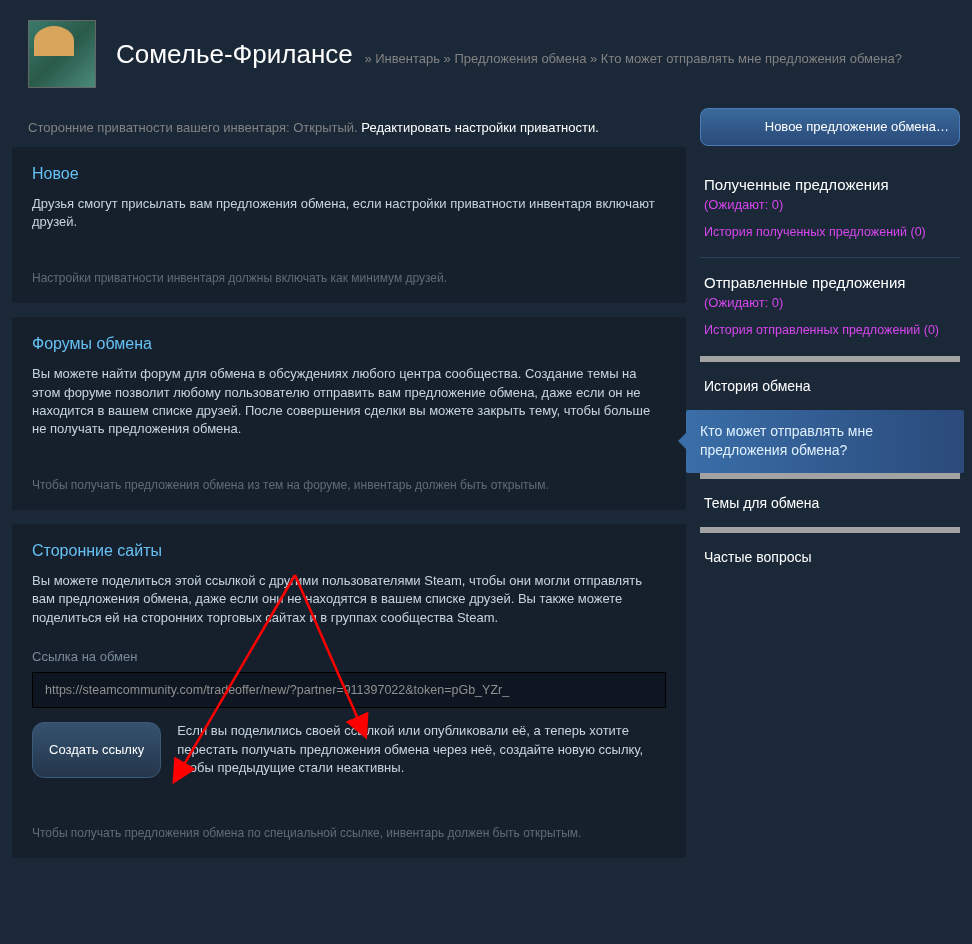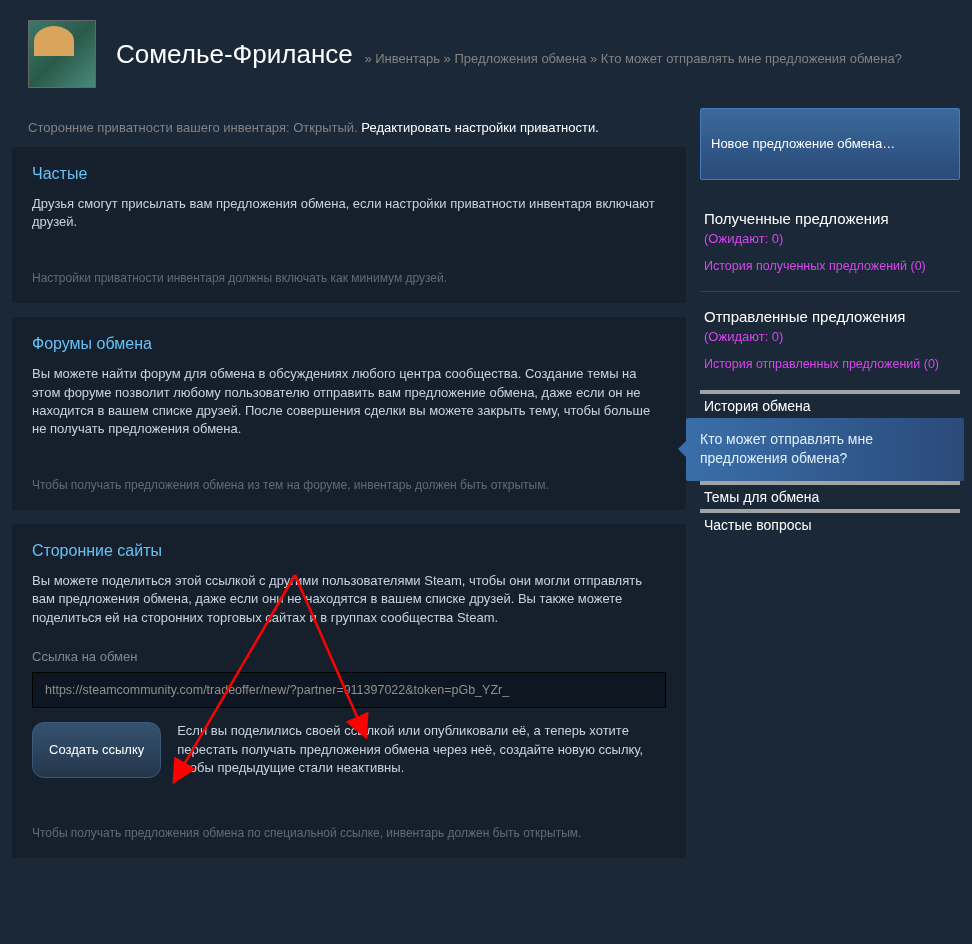--- a/index.html
+++ b/index.html
@@ -104,24 +104,24 @@
     border-radius: 12px;
   }
   .btn-row { display:flex; gap:16px; margin-bottom:30px;}
   .btn-note { color:#c6d4df; line-height:1.45; flex:1; }
   
   .r-btn {
     display:block;
     background: linear-gradient(to bottom, #3a6a9a 0%, #2a4a7a 100%);
     border:1px solid #4a7aba;
     color:#fff;
-    text-align:left;
-    padding:25px 10px;
+    text-align:right;
+    padding:8px 10px;
     line-height:1.5;
-    border-radius:2px;
+    border-radius:8px;
     margin-bottom:10px;
     cursor:pointer;
   }
   .r-block {
     border-top: 1px solid #2a3f5a;
     padding: 16px 4px 16px 4px;
   }
   .r-block.first { border-top:none; padding-top:20px;}
   .r-head {
     color:#fff;
@@ -133,22 +133,22 @@
     font-size:13px;
     margin-bottom:12px;
   }
   .r-small {
     color:#d946ef;
     font-size:12.5px;
     line-height:1.4;
   }
   .r-link {
     display:block;
-    padding:4px 4px;
-    border-top:4px solid #a3a3a3;
+    padding:16px 4px;
+    border-top:6px solid #a3a3a3;
     color:#fff;
     font-size:14px;
     cursor:pointer;
   }
   .r-link.active {
     background: linear-gradient(to right, #3a6ea8 0%, #2a4a7a 100%);
     position:relative;
     padding:12px 14px;
     margin-left:-14px; margin-right:-4px;
     color:#e0f0ff;
@@ -192,21 +192,21 @@
 </div>
 
 <div class="main">
   <div class="left-col">
     <div class="privacy-bar">
       <span>Сторонние приватности вашего инвентаря: Открытый.</span>
       <span class="link">Редактировать настройки приватности.</span>
     </div>
 
     <div class="card">
-      <h2>Частые</h2>
+      <h2>Новое</h2>
       <p class="body">Друзья смогут присылать вам предложения обмена, если настройки приватности инвентаря включают друзей.</p>
       <p class="hint">Настройки приватности инвентаря должны включать как минимум друзей.</p>
     </div>
 
     <div class="card">
       <h2>Форумы обмена</h2>
       <p class="body">Вы можете найти форум для обмена в обсуждениях любого центра сообщества. Создание темы на этом форуме позволит любому пользователю отправить вам предложение обмена, даже если он не находится в вашем списке друзей. После совершения сделки вы можете закрыть тему, чтобы больше не получать предложения обмена.</p>
       <p class="hint">Чтобы получать предложения обмена из тем на форуме, инвентарь должен быть открытым.</p>
     </div>
 

